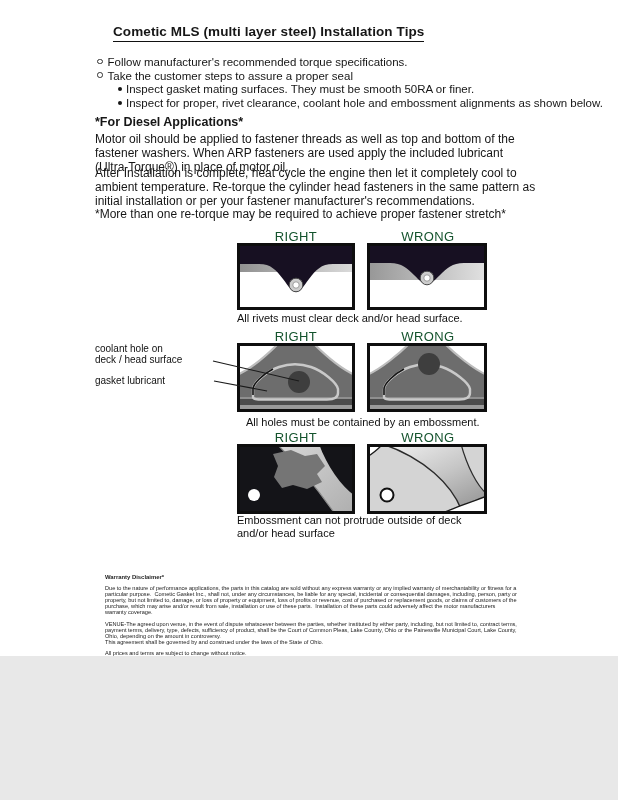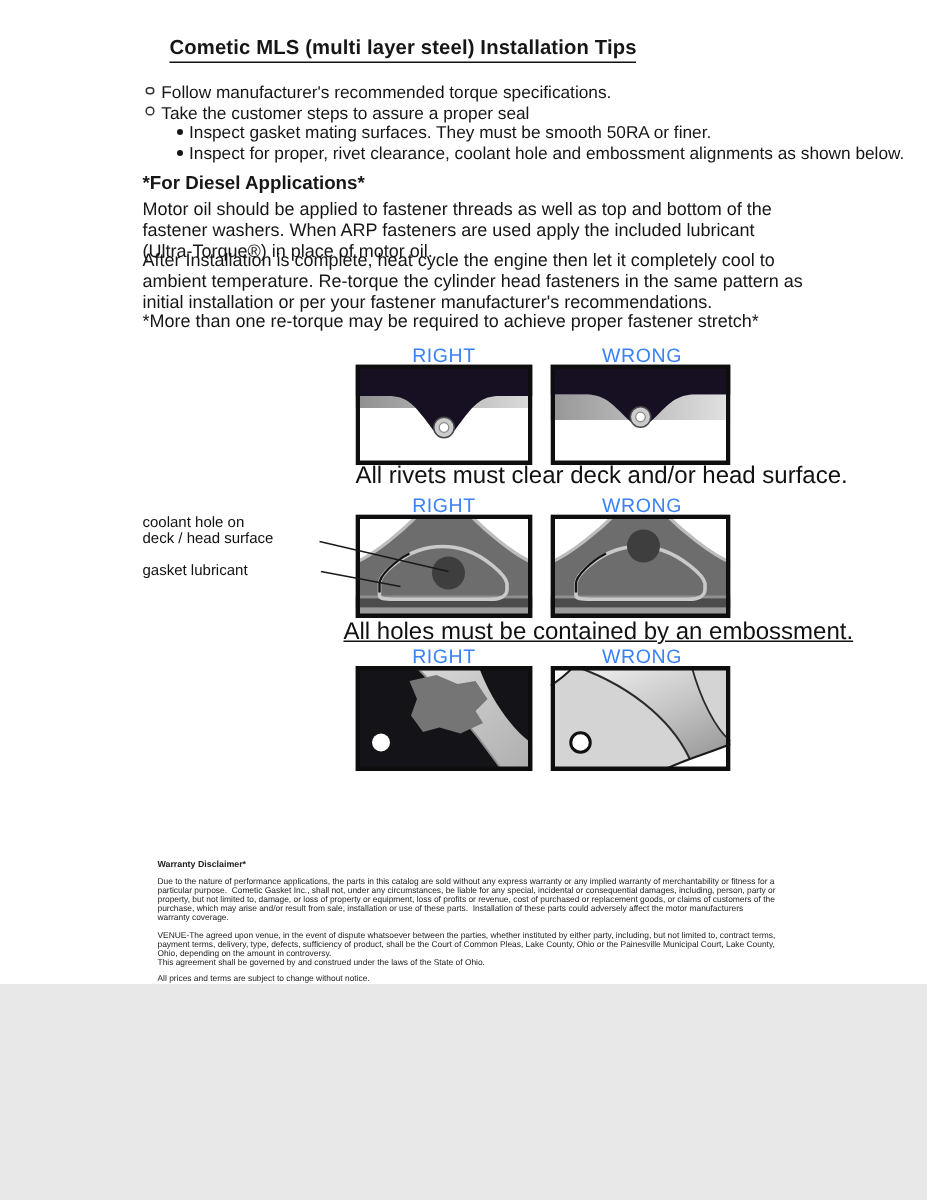--- a/index.html
+++ b/index.html
@@ -16,22 +16,22 @@
   .bullets{left:97px;top:56px;font-size:11.5px;line-height:13.6px;width:450px;}
   .b-row{white-space:nowrap;}
   .sub{padding-left:21px;}
   .o-marker{display:inline-block;width:3.5px;height:3.5px;border:1px solid #333;border-radius:50%;margin-right:5px;vertical-align:2px;}
   .f-marker{display:inline-block;width:4px;height:4px;background:#161616;border-radius:50%;margin-right:4px;vertical-align:2px;}
   .h2{left:95px;top:115px;font-size:12.5px;font-weight:bold;}
   .para{left:95px;font-size:12px;line-height:13.8px;width:442px;}
   .p1{top:133px;}
   .p2{top:167px;}
   .p3{top:208px;}
-  .dlabel{font-size:13px;letter-spacing:.4px;text-align:center;width:118px;color:#3b82f6;}
-  .caption{font-size:16px;line-height:12.5px;color:#111;}
+  .dlabel{font-size:13px;letter-spacing:.4px;text-align:center;width:118px;color:#14532d;}
+  .caption{font-size:11px;line-height:12.5px;color:#111;}
   .panel{line-height:0;}
   .sidelabel{font-size:10px;line-height:11px;width:115px;color:#111;}
   .fine{left:105px;top:574px;width:412px;font-size:5.6px;line-height:6.1px;color:#222;}
   .fine p{margin:0 0 5px 0;white-space:pre-wrap;}
   .fine .fp-head{font-weight:bold;margin-bottom:5px;font-size:5.9px;}
   .footer{left:388px;top:759px;font-size:14px;letter-spacing:.3px;color:#a16207;}
   svg{display:block;}
   .overlay{left:0;top:0;pointer-events:none;}
 </style>
 </head>
@@ -128,21 +128,21 @@
       <path d="M120,0 H77 C87,10 106,26 120,32 Z" fill="#ffffff"></path>
       <path d="M43,0 C33,10 14,26 0,32" stroke="#bdbdbd" stroke-width="2.2" fill="none"></path>
       <path d="M77,0 C87,10 106,26 120,32" stroke="#bdbdbd" stroke-width="2.2" fill="none"></path>
       <path d="M17,54 L17,46 C17,40 31,28 43,24 C53,20.5 65,20.5 75,24 C87,28 102,40 103,46 L103,50 C103,54 99,56.5 92,56.5 L27,56.5 C20,56.5 17,56 17,54 Z" fill="none" stroke="#c9c9c9" stroke-width="2.4"></path>
       <path d="M17,52 L17,46 C17,41 27,31 37,26" fill="none" stroke="#151515" stroke-width="1.6"></path>
       <circle cx="62" cy="21" r="11" fill="#3e3e3e"></circle>
       <rect x="1.5" y="1.5" width="117" height="66" fill="none" stroke="#0e0e0e" stroke-width="3"></rect>
     </svg>
   </div>
 
-  <div class="abs caption" style="left:229px;top:416px;text-decoration:underline;">All holes must be contained by an embossment.</div>
+  <div class="abs caption" style="left:246px;top:416px;">All holes must be contained by an embossment.</div>
 
   <div class="abs dlabel" style="left:237px;top:430px;">RIGHT</div>
   <div class="abs dlabel" style="left:368px;top:430px;width:120px;">WRONG</div>
 
   <div class="abs panel" style="left:237px;top:444px;">
     <svg width="118" height="70" viewBox="0 0 118 70">
       <defs>
         <linearGradient id="g3r" x1="0" y1="0" x2="1" y2="1">
           <stop offset="0" stop-color="#d8d8d8"></stop>
             <stop offset="1" stop-color="#aeaeae"></stop>
@@ -172,20 +172,24 @@
       <path d="M16,0 H94 C100,22 110,42 120,50 V70 H96 C86,40 56,14 16,0 Z" fill="url(#g3w)"></path>
       <path d="M16,0 C56,14 86,40 96,70" stroke="#2a2a2a" stroke-width="1.4" fill="none"></path>
       <path d="M94,0 C100,22 110,42 120,50" stroke="#2a2a2a" stroke-width="1.2" fill="none"></path>
       <path d="M120,52 L120,70 H74 C90,62 106,58 120,52 Z" fill="#ffffff"></path>
       <path d="M74,70 C90,62 106,58 120,52" stroke="#1a1a1a" stroke-width="1.4" fill="none"></path>
       <circle cx="20" cy="51" r="6.5" fill="#ffffff" stroke="#111111" stroke-width="2"></circle>
       <rect x="1.5" y="1.5" width="117" height="67" fill="none" stroke="#0e0e0e" stroke-width="3"></rect>
     </svg>
   </div>
 
+  <div class="abs caption" style="left:237px;top:514px;width:300px;">
+    <div>Embossment can not protrude outside of deck</div>
+    <div>and/or head surface</div>
+  </div>
 
   <svg class="abs overlay" width="618" height="800" viewBox="0 0 618 800">
     <line x1="213" y1="361" x2="299" y2="381" stroke="#1a1a1a" stroke-width="1.1"></line>
     <line x1="214" y1="381" x2="267" y2="391" stroke="#1a1a1a" stroke-width="1.1"></line>
   </svg>
 
   <div class="abs fine">
     <div class="fp-head">Warranty Disclaimer*</div>
     <p>Due to the nature of performance applications, the parts in this catalog are sold without any express warranty or any implied warranty of merchantability or fitness for a particular purpose.  Cometic Gasket Inc., shall not, under any circumstances, be liable for any special, incidental or consequential damages, including, person, party or property, but not limited to, damage, or loss of property or equipment, loss of profits or revenue, cost of purchased or replacement goods, or claims of customers of the purchase, which may arise and/or result from sale, installation or use of these parts.  Installation of these parts could adversely affect the motor manufacturers warranty coverage.</p>
     <p>VENUE-The agreed upon venue, in the event of dispute whatsoever between the parties, whether instituted by either party, including, but not limited to, contract terms, payment terms, delivery, type, defects, sufficiency of product, shall be the Court of Common Pleas, Lake County, Ohio or the Painesville Municipal Court, Lake County, Ohio, depending on the amount in controversy.

